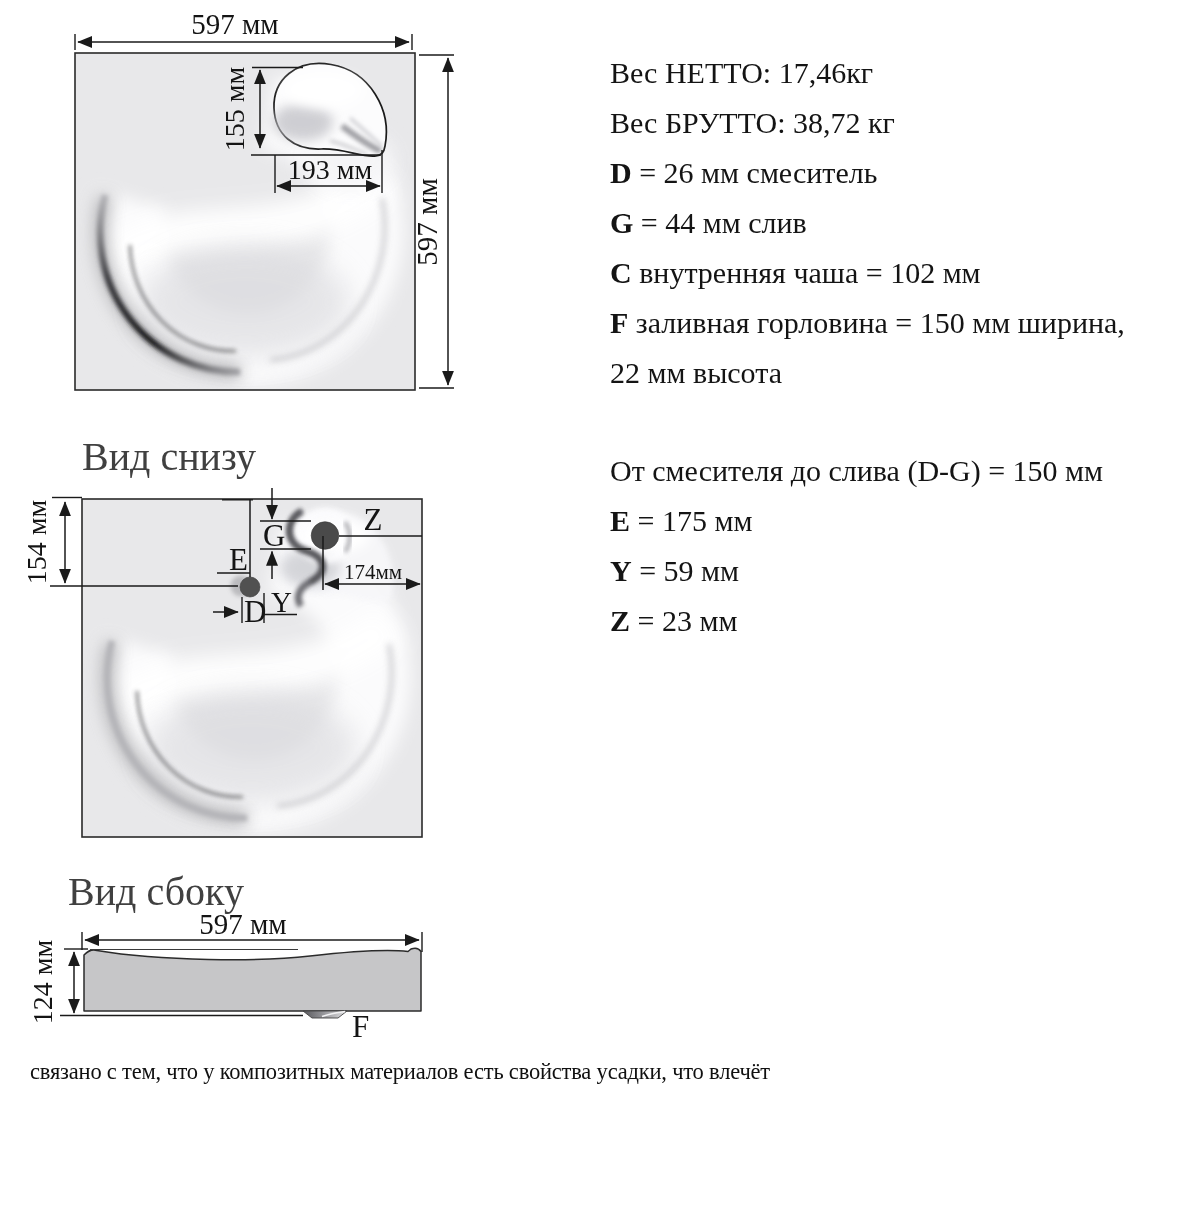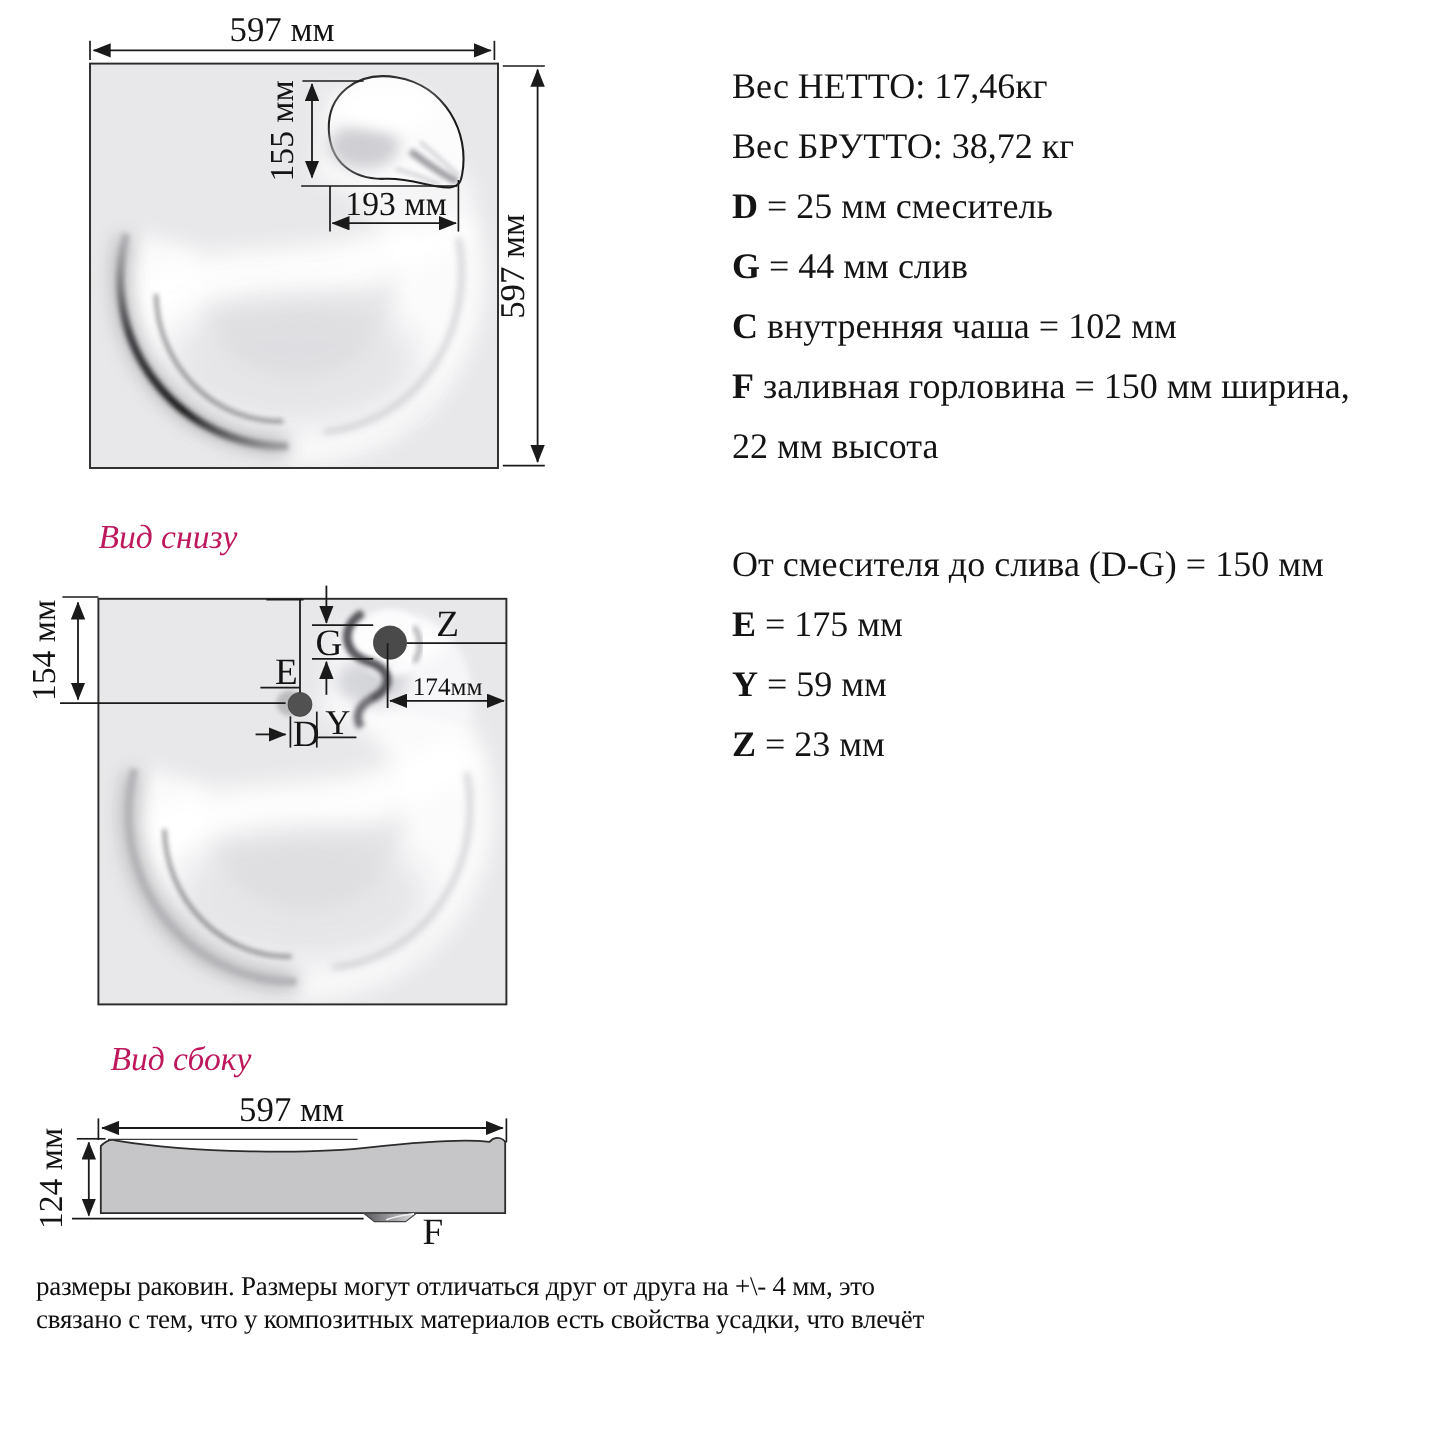--- a/index.html
+++ b/index.html
@@ -1,18 +1,18 @@
 <!DOCTYPE html>
 <html><head>
 <meta charset="utf-8">
 <style>
   html,body{margin:0;padding:0;background:#ffffff;width:1200px;height:1206px;
     font-family:"Liberation Serif", serif; color:#141414; overflow:hidden; position:relative;}
   .abs{position:absolute;}
-  .view-title{font-size:28px; color:#be185d;font-style:italic;}
+  .view-title{font-size:40px; color:#404040;}
   .specs{width:600px;}
   .spec-line{font-size:30px; line-height:50px; white-space:nowrap; color:#141414;}
   .spec-line b{font-weight:bold;}
   .spec-line span{white-space:pre-wrap;}
   .footnote{width:780px;}
   .footnote div{font-size:22.5px; line-height:27.5px; letter-spacing:-0.2px; white-space:nowrap; color:#101010;}
   svg{position:absolute; overflow:visible;}
   svg text{font-family:"Liberation Serif", serif; fill:#141414;}
   .dimline{stroke:#1a1a1a; stroke-width:1.5px; fill:none;}
   .tick{stroke:#1a1a1a; stroke-width:1.4px; fill:none;}
@@ -211,21 +211,21 @@
     <text x="244" y="622" font-size="31">D</text>
   </g>
 
   <g>
     <line class="tick" x1="264" y1="593" x2="264" y2="623"></line>
     <text x="271" y="612" font-size="29">Y</text>
     <line class="tick" x1="264" y1="614.5" x2="297" y2="614.5"></line>
   </g>
 </svg>
 
-<div class="abs view-title" style="left:92px;top:868px;">Вид сбоку</div>
+<div class="abs view-title" style="left:68px;top:868px;">Вид сбоку</div>
 
 <svg style="left:0;top:900px" width="480" height="150" viewBox="0 900 480 150">
   <defs>
     <linearGradient id="s-gn" gradientUnits="userSpaceOnUse" x1="303" y1="1014" x2="347" y2="1014">
       <stop offset="0" stop-color="#58585c"></stop>
         <stop offset="0.5" stop-color="#9a9a9e"></stop>
         <stop offset="1" stop-color="#e2e2e4"></stop>
     </linearGradient>
     <marker id="s-ar" viewBox="0 0 10 8" refX="9.5" refY="4" markerWidth="10" markerHeight="8" orient="auto-start-reverse">
       <path d="M0,0L10,4L0,8Z" fill="#1a1a1a"></path>
@@ -250,30 +250,29 @@
     <line class="dimline" x1="74" y1="952" x2="74" y2="1013" marker-start="url(#s-ar)" marker-end="url(#s-ar)"></line>
     <text font-size="28" text-anchor="middle" transform="translate(52,982) rotate(-90)">124 мм</text>
   </g>
 
   <text x="352" y="1037" font-size="31">F</text>
 </svg>
 
 <div class="abs specs" style="left:610px;top:48px;">
   <div class="spec-line"><b></b><span>Вес НЕТТО: 17,46кг</span></div>
   <div class="spec-line"><b></b><span>Вес БРУТТО: 38,72 кг</span></div>
-  <div class="spec-line"><b>D</b><span> = 25 мм смеситель</span></div>
+  <div class="spec-line"><b>D</b><span> = 26 мм смеситель</span></div>
   <div class="spec-line"><b>G</b><span> = 44 мм слив</span></div>
   <div class="spec-line"><b>C</b><span> внутренняя чаша = 102 мм</span></div>
   <div class="spec-line"><b>F</b><span> заливная горловина = 150 мм ширина,</span></div>
   <div class="spec-line"><b></b><span>22 мм высота</span></div>
 </div>
 
 <div class="abs specs" style="left:610px;top:446px;">
   <div class="spec-line"><b></b><span>От смесителя до слива (D-G) = 150 мм</span></div>
   <div class="spec-line"><b>E</b><span> = 175 мм</span></div>
   <div class="spec-line"><b>Y</b><span> = 59 мм</span></div>
   <div class="spec-line"><b>Z</b><span> = 23 мм</span></div>
 </div>
 
 <div class="abs footnote" style="left:30px;top:1058px;">
-  <div>размеры раковин. Размеры могут отличаться друг от друга на +\- 4 мм, это</div>
   <div>связано с тем, что у композитных материалов есть свойства усадки, что влечёт</div>
 </div>
 
 </body></html>

